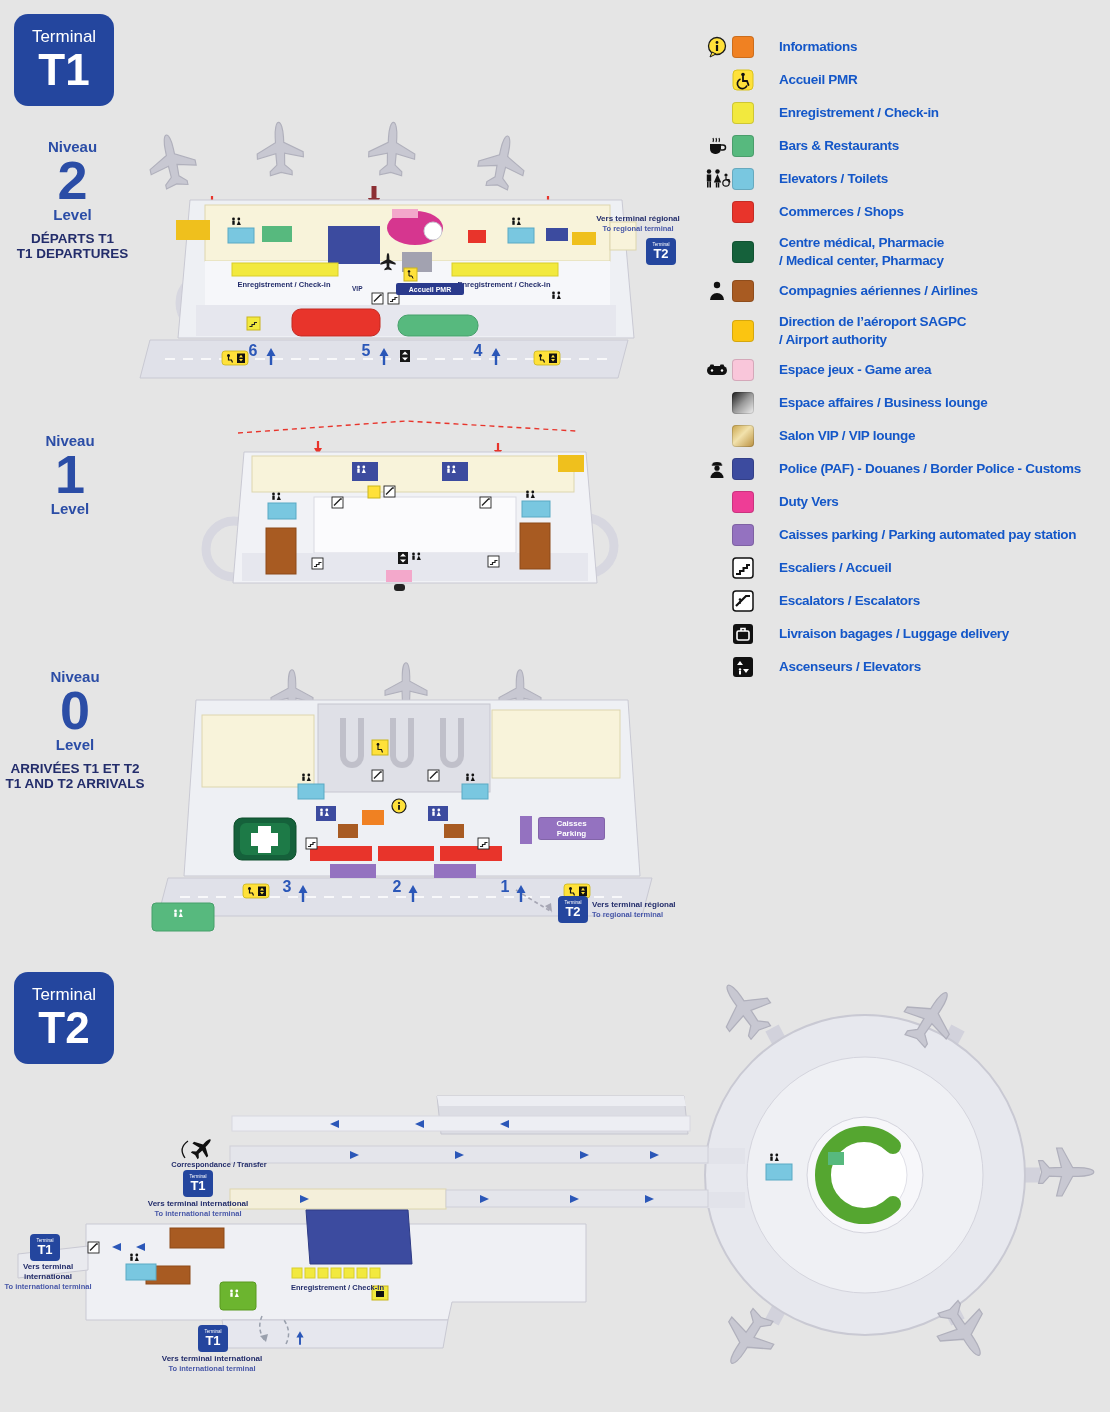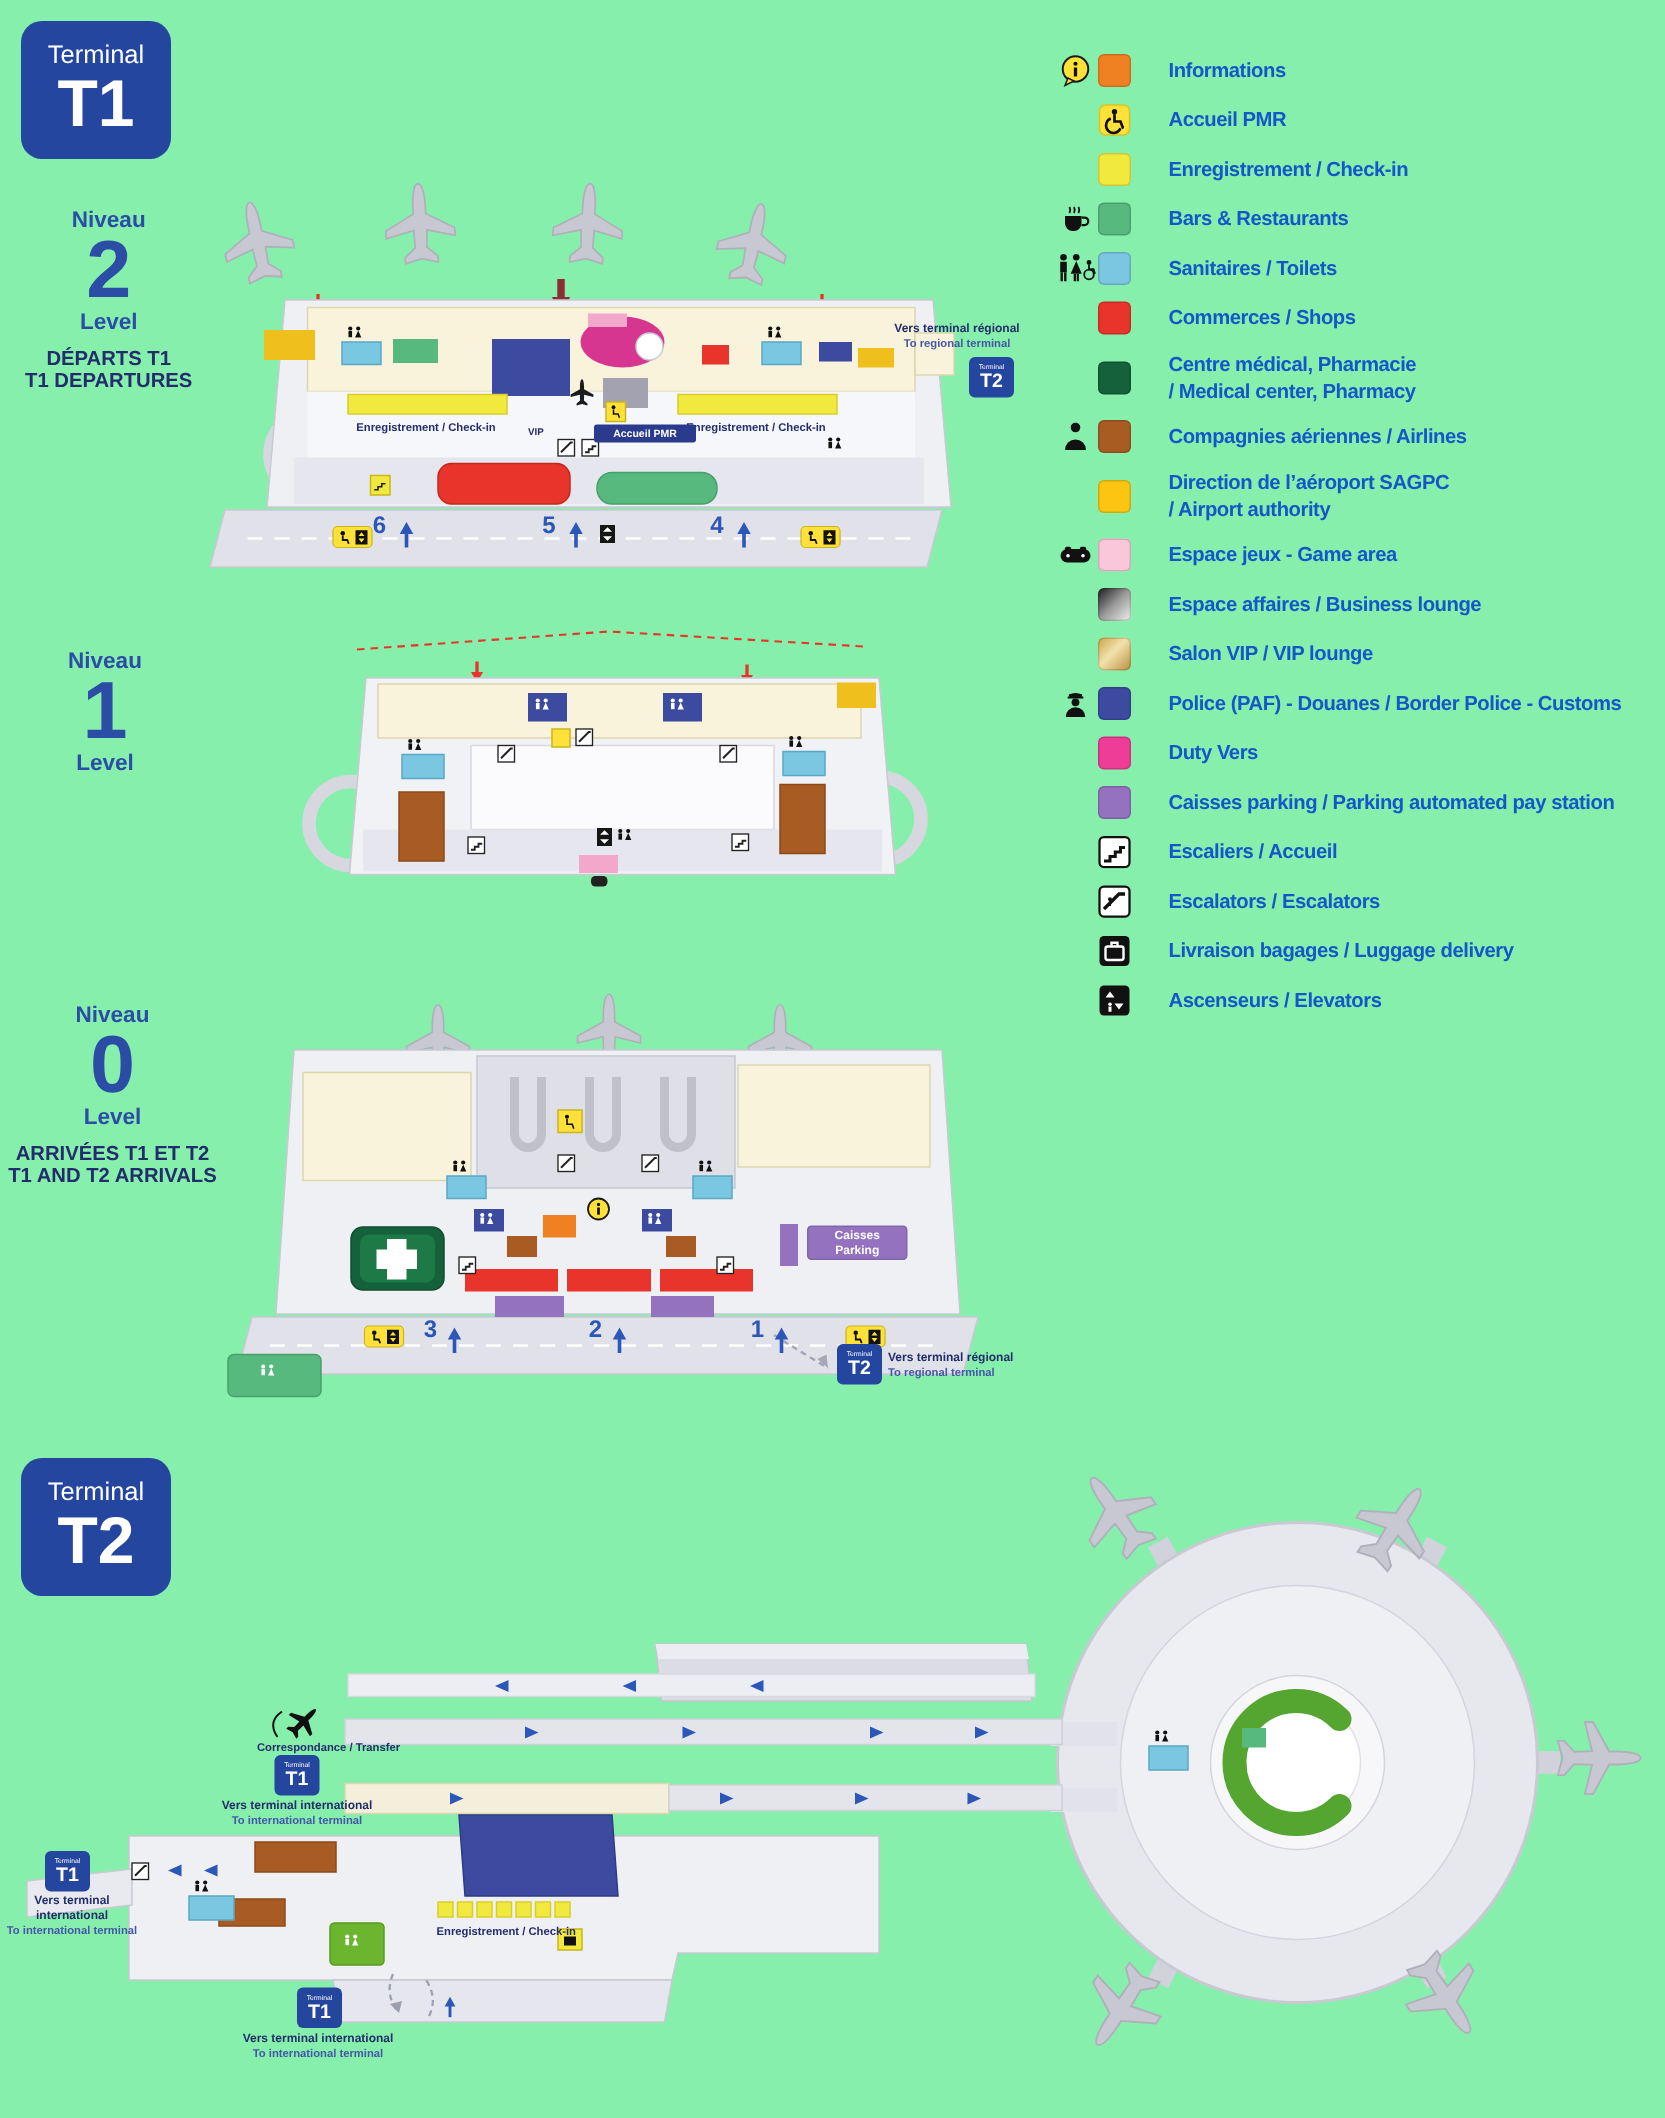--- a/index.html
+++ b/index.html
@@ -1,16 +1,16 @@
 <!DOCTYPE html>
 <html><head>
 <meta charset="utf-8">
 <style>
   html,body{margin:0;padding:0;background:#fff;}
-  .canvas{position:relative;width:1110px;height:1412px;background:#86efac;overflow:hidden;
+  .canvas{position:relative;width:1110px;height:1412px;background:#e5e5e5;overflow:hidden;
           font-family:"Liberation Sans",sans-serif;}
   svg.mapsvg{position:absolute;left:0;top:0;}
 
   
   .badge-lg{position:absolute;width:100px;height:92px;background:#24469e;border-radius:14px;
             color:#fff;display:flex;flex-direction:column;align-items:center;justify-content:center;line-height:1;}
   .badge-lg .t{font-size:17px;margin-bottom:3px;}
   .badge-lg .c{font-size:44px;font-weight:bold;}
 
   
@@ -455,21 +455,21 @@
             <circle cx="14.5" cy="3.5" r="2.2" fill="#111"></circle>
             <path d="M14.5 6 L10.8 14.5 h7.4 Z" fill="#111"></path>
             <rect x="12.8" y="14.5" width="1.5" height="5" fill="#111"></rect>
             <rect x="14.8" y="14.5" width="1.5" height="5" fill="#111"></rect>
             <circle cx="23" cy="7" r="1.6" fill="#111"></circle>
             <path d="M23 8.5 l0 3 l3 0 l1 3" stroke="#111" stroke-width="1.2" fill="none"></path>
             <circle cx="23" cy="15" r="3.2" fill="none" stroke="#111" stroke-width="1.2"></circle>
           </svg>
         </span>
       <span class="lswatch" style="background: rgb(121, 199, 224);"></span>
-      <span class="llabel">Sanitaires / Toilets</span>
+      <span class="llabel">Elevators / Toilets</span>
     </div>
 
     <div class="lrow">
       <span class="licon"></span>
       <span class="lswatch" style="background: rgb(232, 52, 43);"></span>
       <span class="llabel">Commerces / Shops</span>
     </div>
 
     <div class="lrow">
       <span class="licon"></span>

